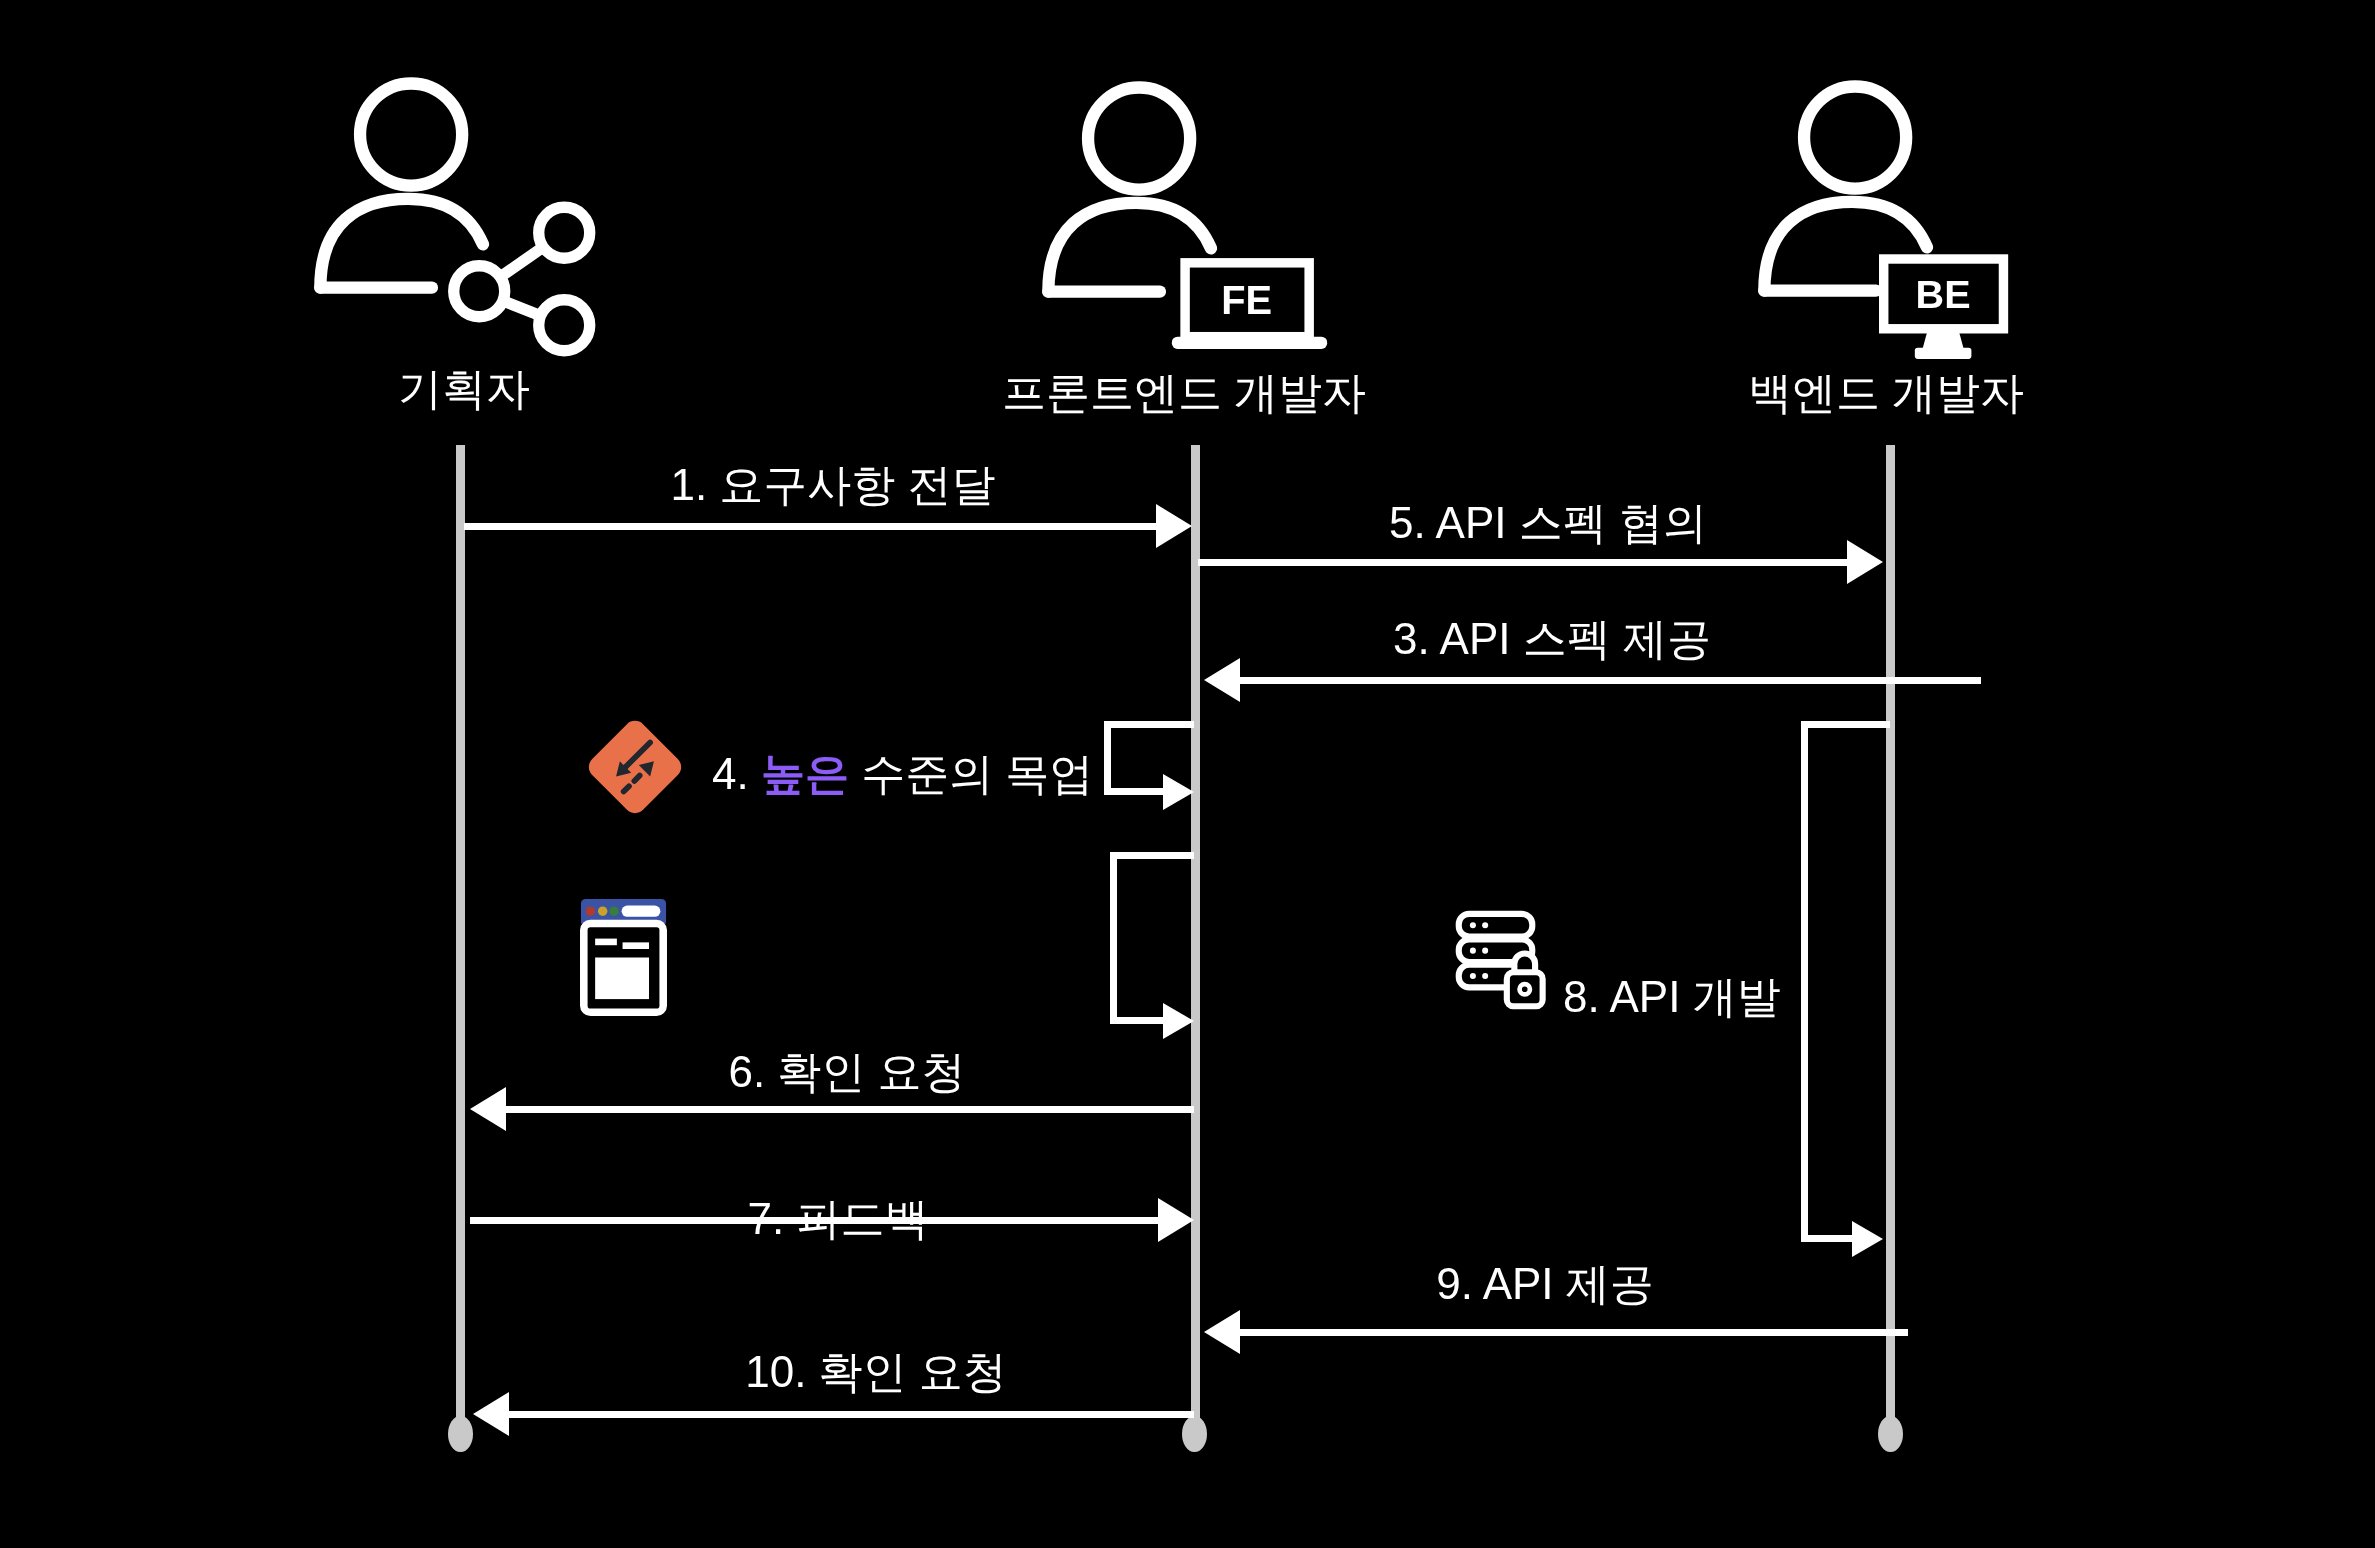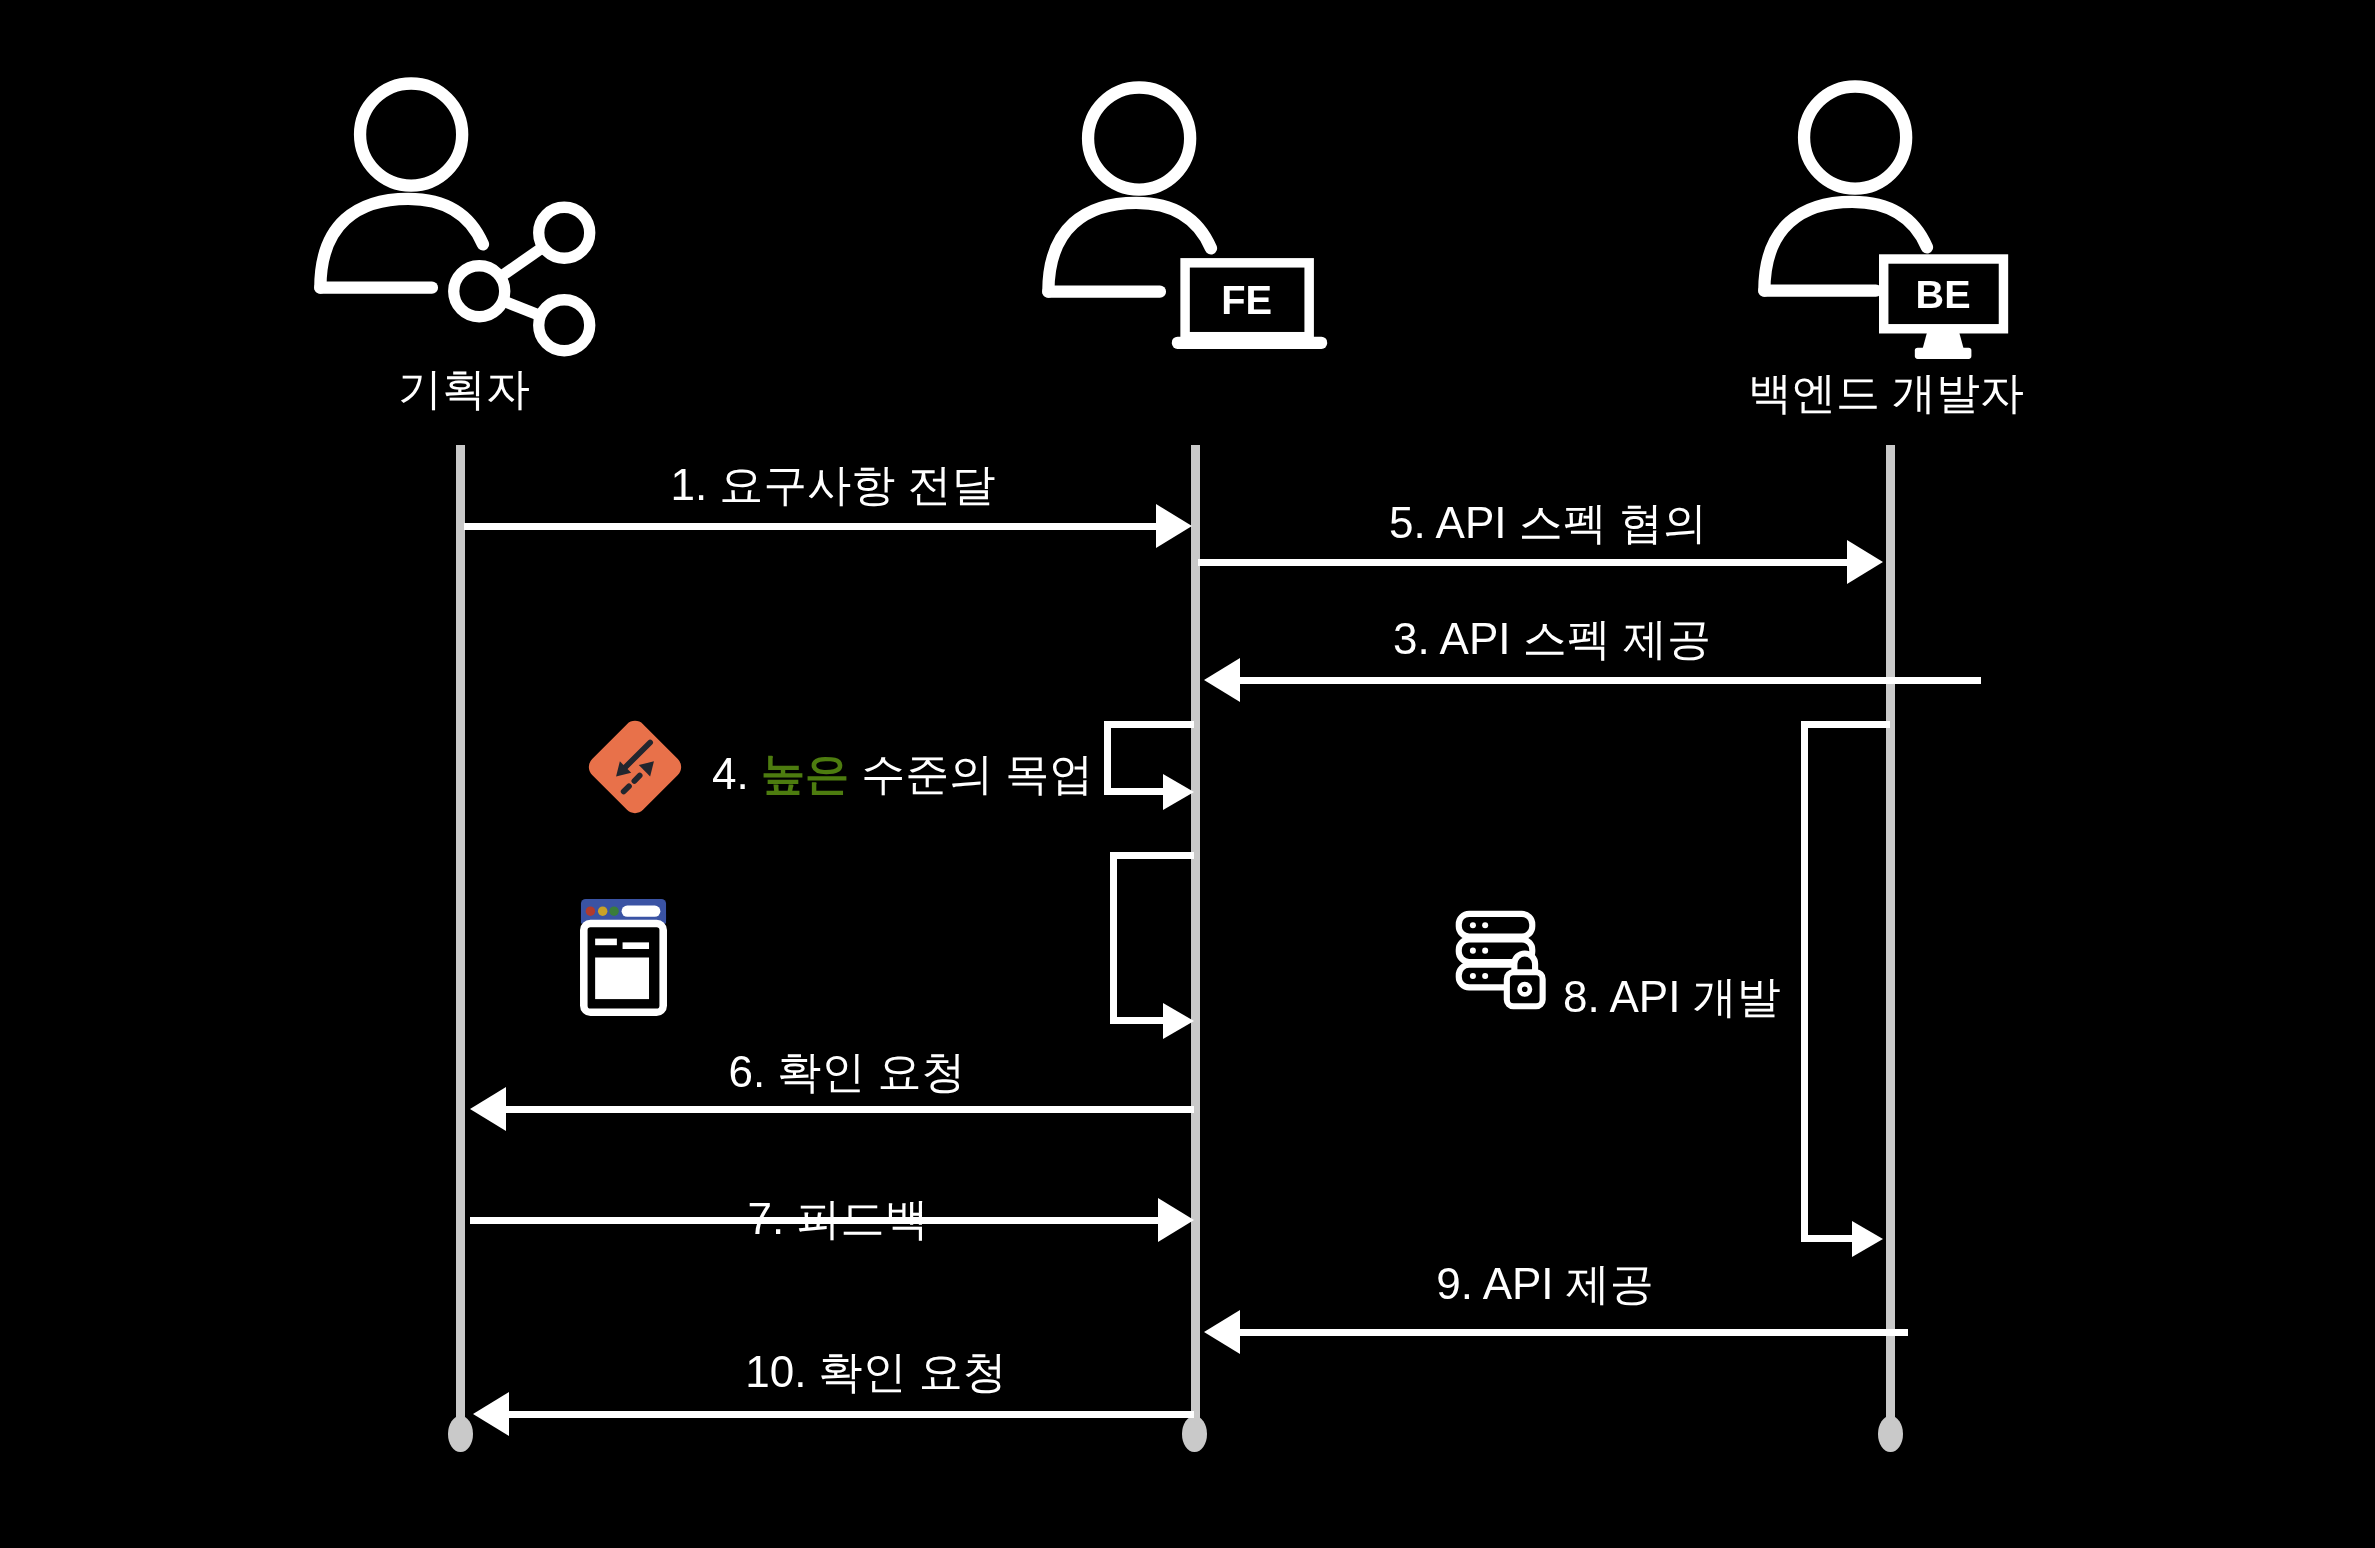--- a/index.html
+++ b/index.html
@@ -13,21 +13,21 @@
   .arr-r{position:absolute;width:0;height:0;border-top:22px solid transparent;
          border-bottom:22px solid transparent;border-left:36px solid #fff;z-index:3;}
   .arr-l{position:absolute;width:0;height:0;border-top:22px solid transparent;
          border-bottom:22px solid transparent;border-right:36px solid #fff;z-index:3;}
   .loop-arr{position:absolute;width:0;height:0;border-top:18px solid transparent;
          border-bottom:18px solid transparent;border-left:31px solid #fff;z-index:3;}
   .msg-label{position:absolute;color:#fff;font-size:44px;line-height:1;white-space:nowrap;z-index:4;}
   .ctr{transform:translateX(-50%);}
   .actor-label{position:absolute;color:#fff;font-size:44px;line-height:1;white-space:nowrap;
                transform:translateX(-50%);z-index:4;}
-  .hl{color:#4d7c0f;font-weight:700;}
+  .hl{color:#8b5cf6;font-weight:700;}
   svg{display:block;}
   .devtext{font-family:"Liberation Sans","DejaVu Sans",sans-serif;font-weight:700;font-size:42px;fill:#fff;}
 </style>
 </head>
 <body>
 
 <div class="stage">
 
   <div class="abs" style="left:309px;top:74px;width:208px;height:227px;z-index:2">
     <svg width="208" height="227" viewBox="0 0 220 240">
@@ -54,20 +54,21 @@
       <path d="M 12 226 C 12 158 52 132 105 132 C 148 132 172 152 184 180" fill="none" stroke="#fff" stroke-width="13" stroke-linecap="round"></path>
     </svg>
   </div>
   <div class="abs" style="left:1169px;top:257px;width:161px;height:95px;z-index:3">
     <svg width="161" height="95" viewBox="0 0 170 100">
       <rect x="17" y="6" width="131" height="78" fill="#000" stroke="#fff" stroke-width="10"></rect>
       <text x="82" y="60" text-anchor="middle" class="devtext">FE</text>
       <rect x="3" y="84" width="164" height="13" rx="6" fill="#fff"></rect>
     </svg>
   </div>
+  <div class="actor-label" style="left:1184px;top:371px">프론트엔드 개발자</div>
 
   <div class="abs" style="left:1753px;top:77px;width:208px;height:227px;z-index:2">
     <svg width="208" height="227" viewBox="0 0 220 240">
       <circle cx="108" cy="64" r="54" fill="none" stroke="#fff" stroke-width="13"></circle>
       <path d="M 12 226 L 130 226" stroke="#fff" stroke-width="13" stroke-linecap="round"></path>
       <path d="M 12 226 C 12 158 52 132 105 132 C 148 132 172 152 184 180" fill="none" stroke="#fff" stroke-width="13" stroke-linecap="round"></path>
     </svg>
   </div>
   <div class="abs" style="left:1879px;top:254px;width:132px;height:109px;z-index:3">
     <svg width="132" height="109" viewBox="0 0 140 115">

